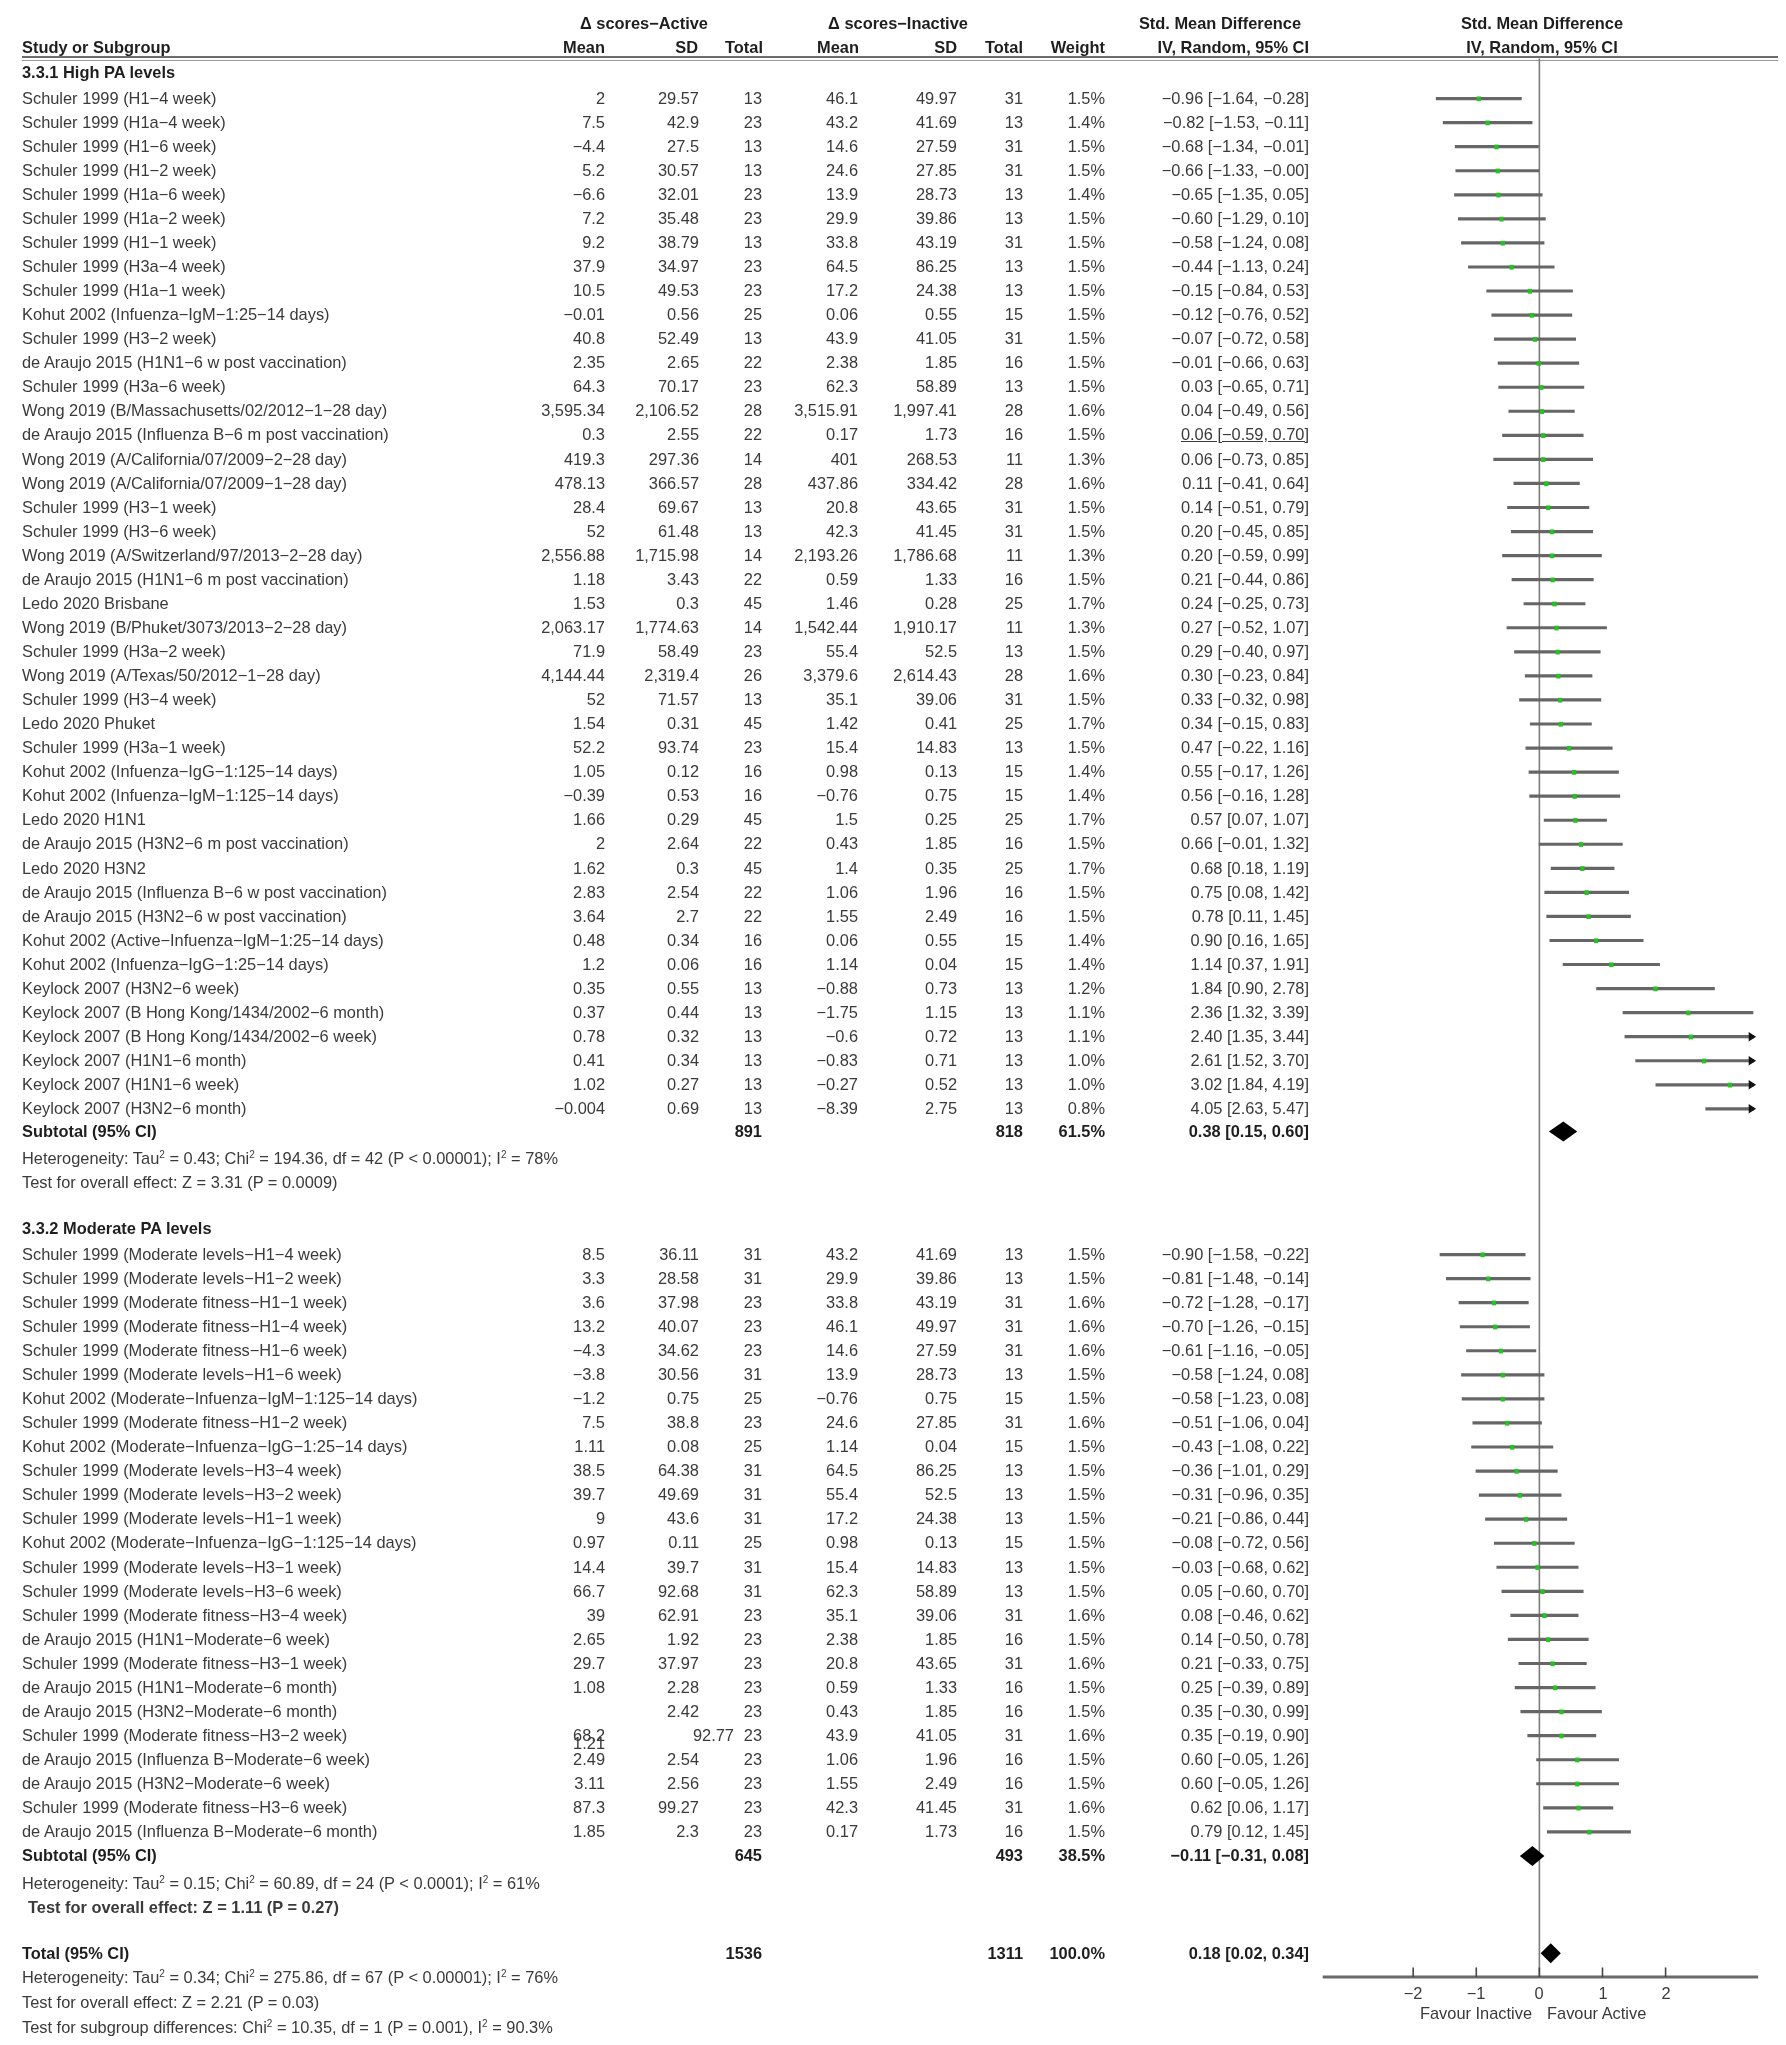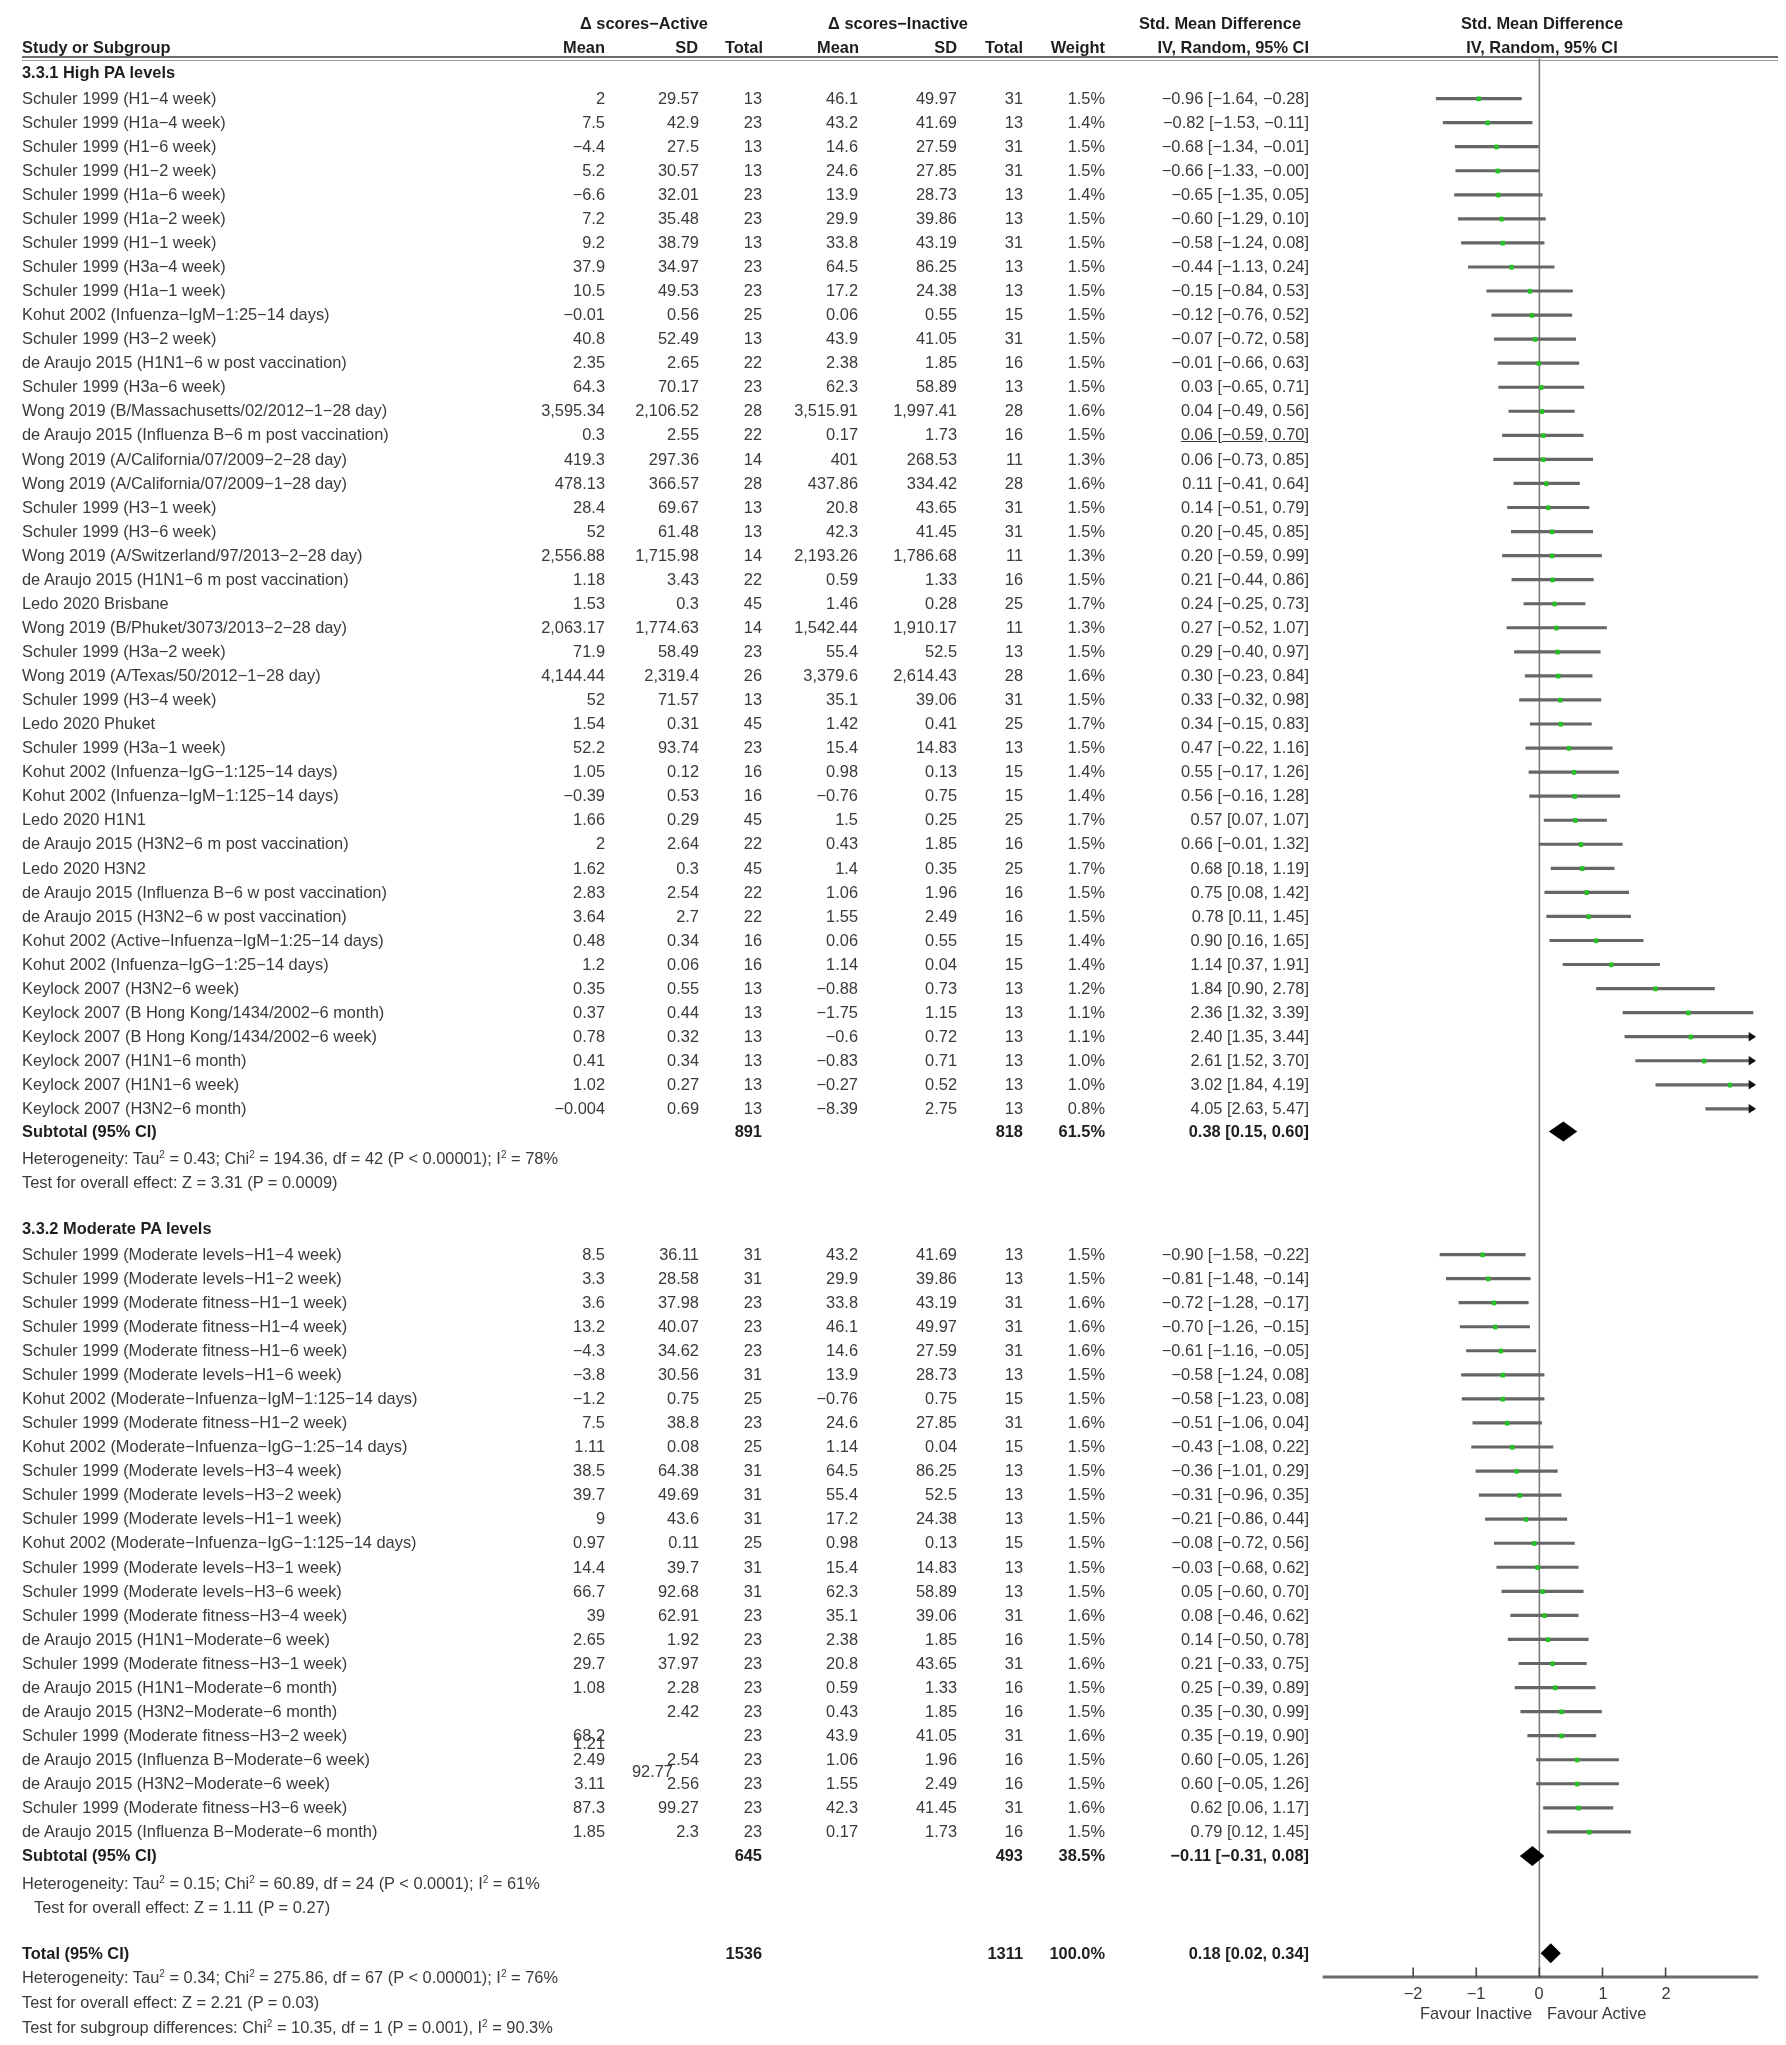--- a/index.html
+++ b/index.html
@@ -625,21 +625,21 @@
       <div class="t r" style="left: 507px; top: 1701px; width: 98px; margin-top: 32px;">1.21</div>
       <div class="t r" style="left: 613px; top: 1701px; width: 86px;">2.42</div>
       <div class="t r" style="left: 702px; top: 1701px; width: 60px;">23</div>
       <div class="t r" style="left: 766px; top: 1701px; width: 92px;">0.43</div>
       <div class="t r" style="left: 861px; top: 1701px; width: 96px;">1.85</div>
       <div class="t r" style="left: 967px; top: 1701px; width: 56px;">16</div>
       <div class="t r" style="left: 1030px; top: 1701px; width: 75px;">1.5%</div>
       <div class="t r" style="left: 1109px; top: 1701px; width: 200px;">0.35 [−0.30, 0.99]</div>
       <div class="t " style="left: 22px; top: 1725px;">Schuler 1999 (Moderate fitness−H3−2 week)</div>
       <div class="t r" style="left: 507px; top: 1725px; width: 98px;">68.2</div>
-      <div class="t r" style="left: 587px; top: 1725px; width: 86px; margin-top: 36px;">92.77</div>
+      <div class="t r" style="left: 648px; top: 1725px; width: 86px;">92.77</div>
       <div class="t r" style="left: 702px; top: 1725px; width: 60px;">23</div>
       <div class="t r" style="left: 766px; top: 1725px; width: 92px;">43.9</div>
       <div class="t r" style="left: 861px; top: 1725px; width: 96px;">41.05</div>
       <div class="t r" style="left: 967px; top: 1725px; width: 56px;">31</div>
       <div class="t r" style="left: 1030px; top: 1725px; width: 75px;">1.6%</div>
       <div class="t r" style="left: 1109px; top: 1725px; width: 200px;">0.35 [−0.19, 0.90]</div>
       <div class="t " style="left: 22px; top: 1749px;">de Araujo 2015 (Influenza B−Moderate−6 week)</div>
       <div class="t r" style="left: 507px; top: 1749px; width: 98px;">2.49</div>
       <div class="t r" style="left: 613px; top: 1749px; width: 86px;">2.54</div>
       <div class="t r" style="left: 702px; top: 1749px; width: 60px;">23</div>
@@ -674,21 +674,21 @@
       <div class="t r" style="left: 861px; top: 1821px; width: 96px;">1.73</div>
       <div class="t r" style="left: 967px; top: 1821px; width: 56px;">16</div>
       <div class="t r" style="left: 1030px; top: 1821px; width: 75px;">1.5%</div>
       <div class="t r" style="left: 1109px; top: 1821px; width: 200px;">0.79 [0.12, 1.45]</div>
       <div class="t b" style="left: 22px; top: 1845px;">Subtotal (95% CI)</div>
       <div class="t r b" style="left: 702px; top: 1845px; width: 60px;">645</div>
       <div class="t r b" style="left: 967px; top: 1845px; width: 56px;">493</div>
       <div class="t r b" style="left: 1030px; top: 1845px; width: 75px;">38.5%</div>
       <div class="t r b" style="left: 1109px; top: 1845px; width: 200px;">−0.11 [−0.31, 0.08]</div>
       <div class="t" style="left: 22px; top: 1873px;"><span>Heterogeneity: Tau</span><sup>2</sup><span> = 0.15; Chi</span><sup>2</sup><span> = 60.89, df = 24 (P &lt; 0.0001); I</span><sup>2</sup><span> = 61%</span></div>
-      <div class="t " style="left: 34px; top: 1897px;">Test for overall effect: Z = 1.11 (P = 0.27)</div>
+      <div class="t " style="left: 28px; top: 1897px; font-weight: bold;">Test for overall effect: Z = 1.11 (P = 0.27)</div>
       <div class="t b" style="left: 22px; top: 1943px;">Total (95% CI)</div>
       <div class="t r b" style="left: 702px; top: 1943px; width: 60px;">1536</div>
       <div class="t r b" style="left: 967px; top: 1943px; width: 56px;">1311</div>
       <div class="t r b" style="left: 1030px; top: 1943px; width: 75px;">100.0%</div>
       <div class="t r b" style="left: 1109px; top: 1943px; width: 200px;">0.18 [0.02, 0.34]</div>
       <div class="t" style="left: 22px; top: 1967px;"><span>Heterogeneity: Tau</span><sup>2</sup><span> = 0.34; Chi</span><sup>2</sup><span> = 275.86, df = 67 (P &lt; 0.00001); I</span><sup>2</sup><span> = 76%</span></div>
       <div class="t " style="left: 22px; top: 1992px;">Test for overall effect: Z = 2.21 (P = 0.03)</div>
       <div class="t" style="left: 22px; top: 2017px;"><span>Test for subgroup differences: Chi</span><sup>2</sup><span> = 10.35, df = 1 (P = 0.001), I</span><sup>2</sup><span> = 90.3%</span></div>
       <div class="t c" style="left: 1392px; top: 1983px; width: 42px;">−2</div>
       <div class="t c" style="left: 1455px; top: 1983px; width: 42px;">−1</div>

